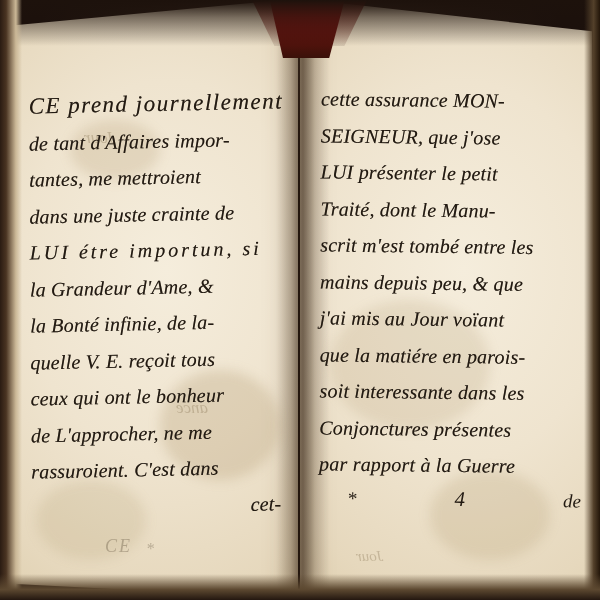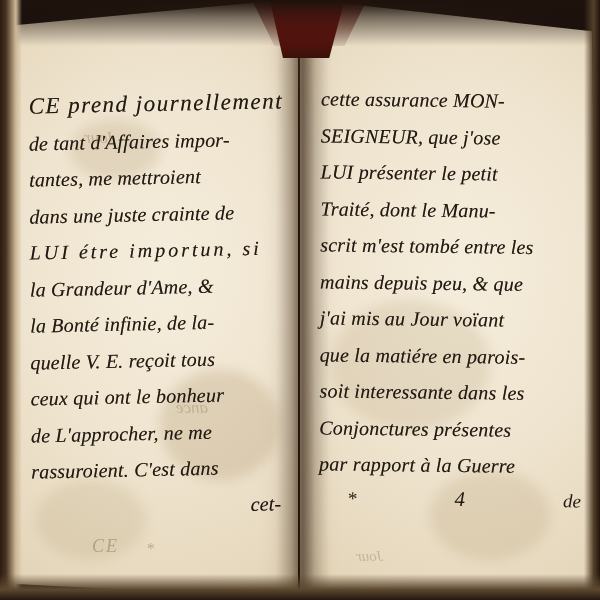--- a/index.html
+++ b/index.html
@@ -214,21 +214,21 @@
     <span class="line">la Grandeur d'Ame, &amp;</span>
     <span class="line">la Bonté infinie, de la-</span>
     <span class="line">quelle V. E. reçoit tous</span>
     <span class="line">ceux qui ont le bonheur</span>
     <span class="line">de L'approcher, ne me</span>
     <span class="line">rassuroient. C'est dans</span>
     <span class="line right-align">cet-</span>
   </div>
 
   <div class="blot" style="left:146px;top:540px;font-size:16px;">*</div>
-  <div class="blot" style="left:92px;top:536px;font-size:18px;letter-spacing:2px;">CE</div>
+  <div class="blot" style="left:105px;top:536px;font-size:18px;letter-spacing:2px;">CE</div>
 
   <div class="col right">
     <span class="line">cette assurance MON-</span>
     <span class="line">SEIGNEUR, que j'ose</span>
     <span class="line">LUI présenter le petit</span>
     <span class="line">Traité, dont le Manu-</span>
     <span class="line">scrit m'est tombé entre les</span>
     <span class="line">mains depuis peu, &amp; que</span>
     <span class="line">j'ai mis au Jour voïant</span>
     <span class="line">que la matiére en parois-</span>

